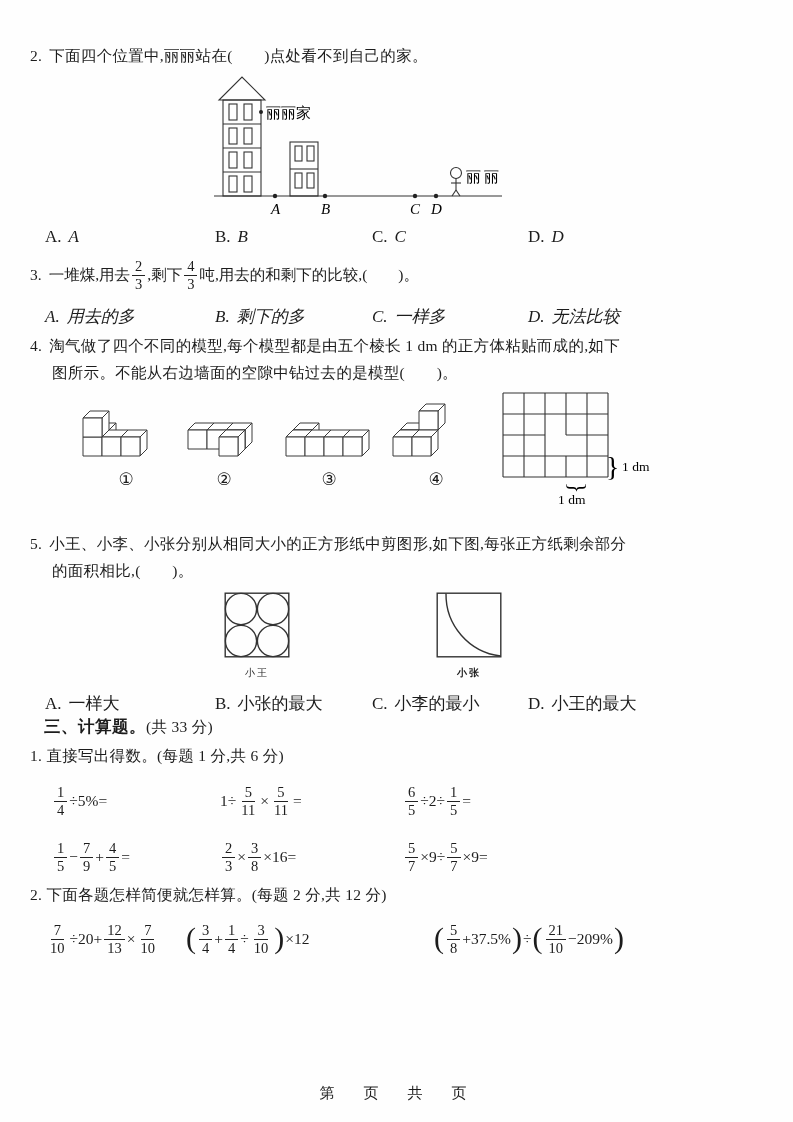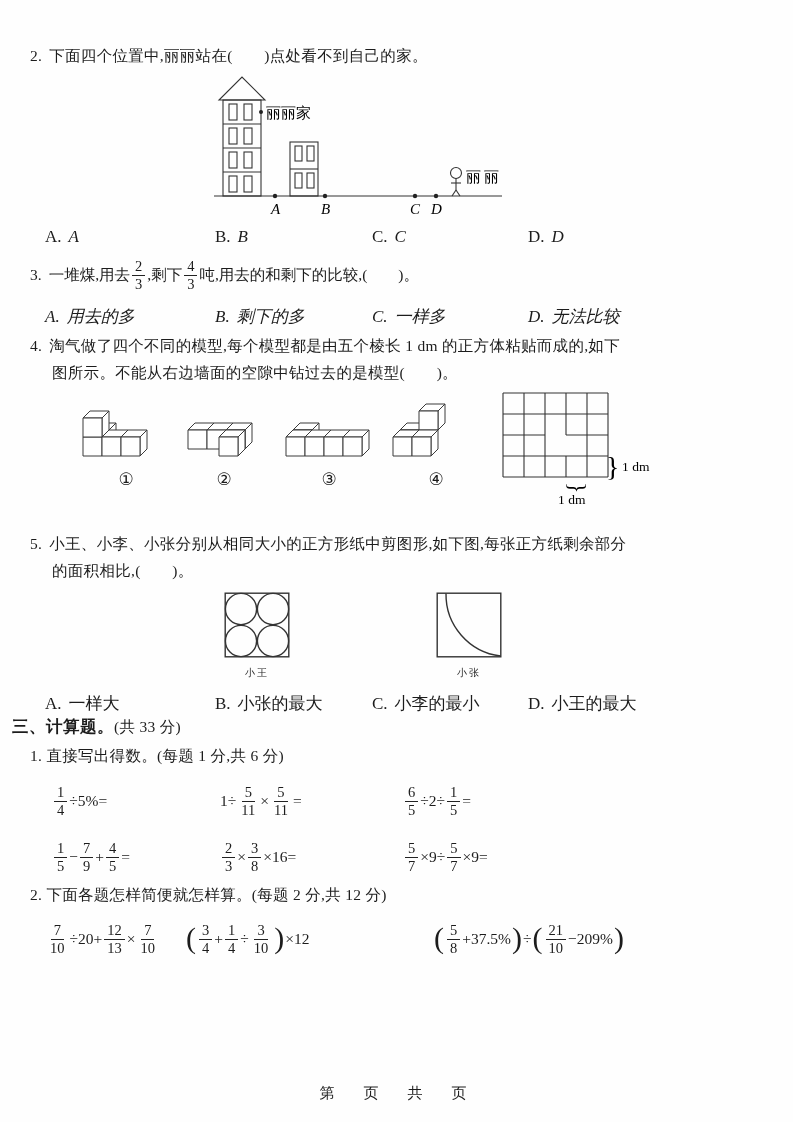--- a/index.html
+++ b/index.html
@@ -232,38 +232,38 @@
       <g stroke="#333" stroke-width="1.4" fill="none">
         <rect x="1.2" y="1.2" width="63.6" height="63.6"></rect>
         <circle cx="17" cy="17" r="15.6"></circle>
           <circle cx="49" cy="17" r="15.6"></circle>
         <circle cx="17" cy="49" r="15.6"></circle>
           <circle cx="49" cy="49" r="15.6"></circle>
       </g>
     </svg>
     <div class="figlabel">小王</div>
   </div>
-  <div class="abs" style="left:436px;top:592px;width:66px;">
+  <div class="abs" style="left:436px;top:592px;width:66px;font-weight:bold;">
     <svg width="66" height="66" viewBox="0 0 66 66">
       <g stroke="#333" stroke-width="1.4" fill="none">
         <rect x="1.2" y="1.2" width="63.6" height="63.6"></rect>
         <path d="M10,1.5 A62,62 0 0 0 64.5,64"></path>
       </g>
     </svg>
     <div class="figlabel">小张</div>
   </div>
 
   <div class="optrow" style="top:692px;">
     <span class="opt" style="left:15px"><span class="k">A.</span><span class="t">一样大</span></span>
     <span class="opt" style="left:185px"><span class="k">B.</span><span class="t">小张的最大</span></span>
     <span class="opt" style="left:342px"><span class="k">C.</span><span class="t">小李的最小</span></span>
     <span class="opt" style="left:498px"><span class="k">D.</span><span class="t">小王的最大</span></span>
   </div>
 
-  <div class="abs qline secttl" style="left:12px;top:716px;">
+  <div class="abs qline secttl" style="left:44px;top:716px;">
     <b>三、计算题。</b><span>(共 33 分)</span>
   </div>
 
   <div class="abs qline" style="left:30px;top:746px;">1. 直接写出得数。(每题 1 分,共 6 分)</div>
 
   <div class="exprrow" style="top:775px;height:52px;">
     <div class="expr" style="left:22px">
         <span class="frac">
           <span class="fn">1</span>
           <span class="fd">4</span>

